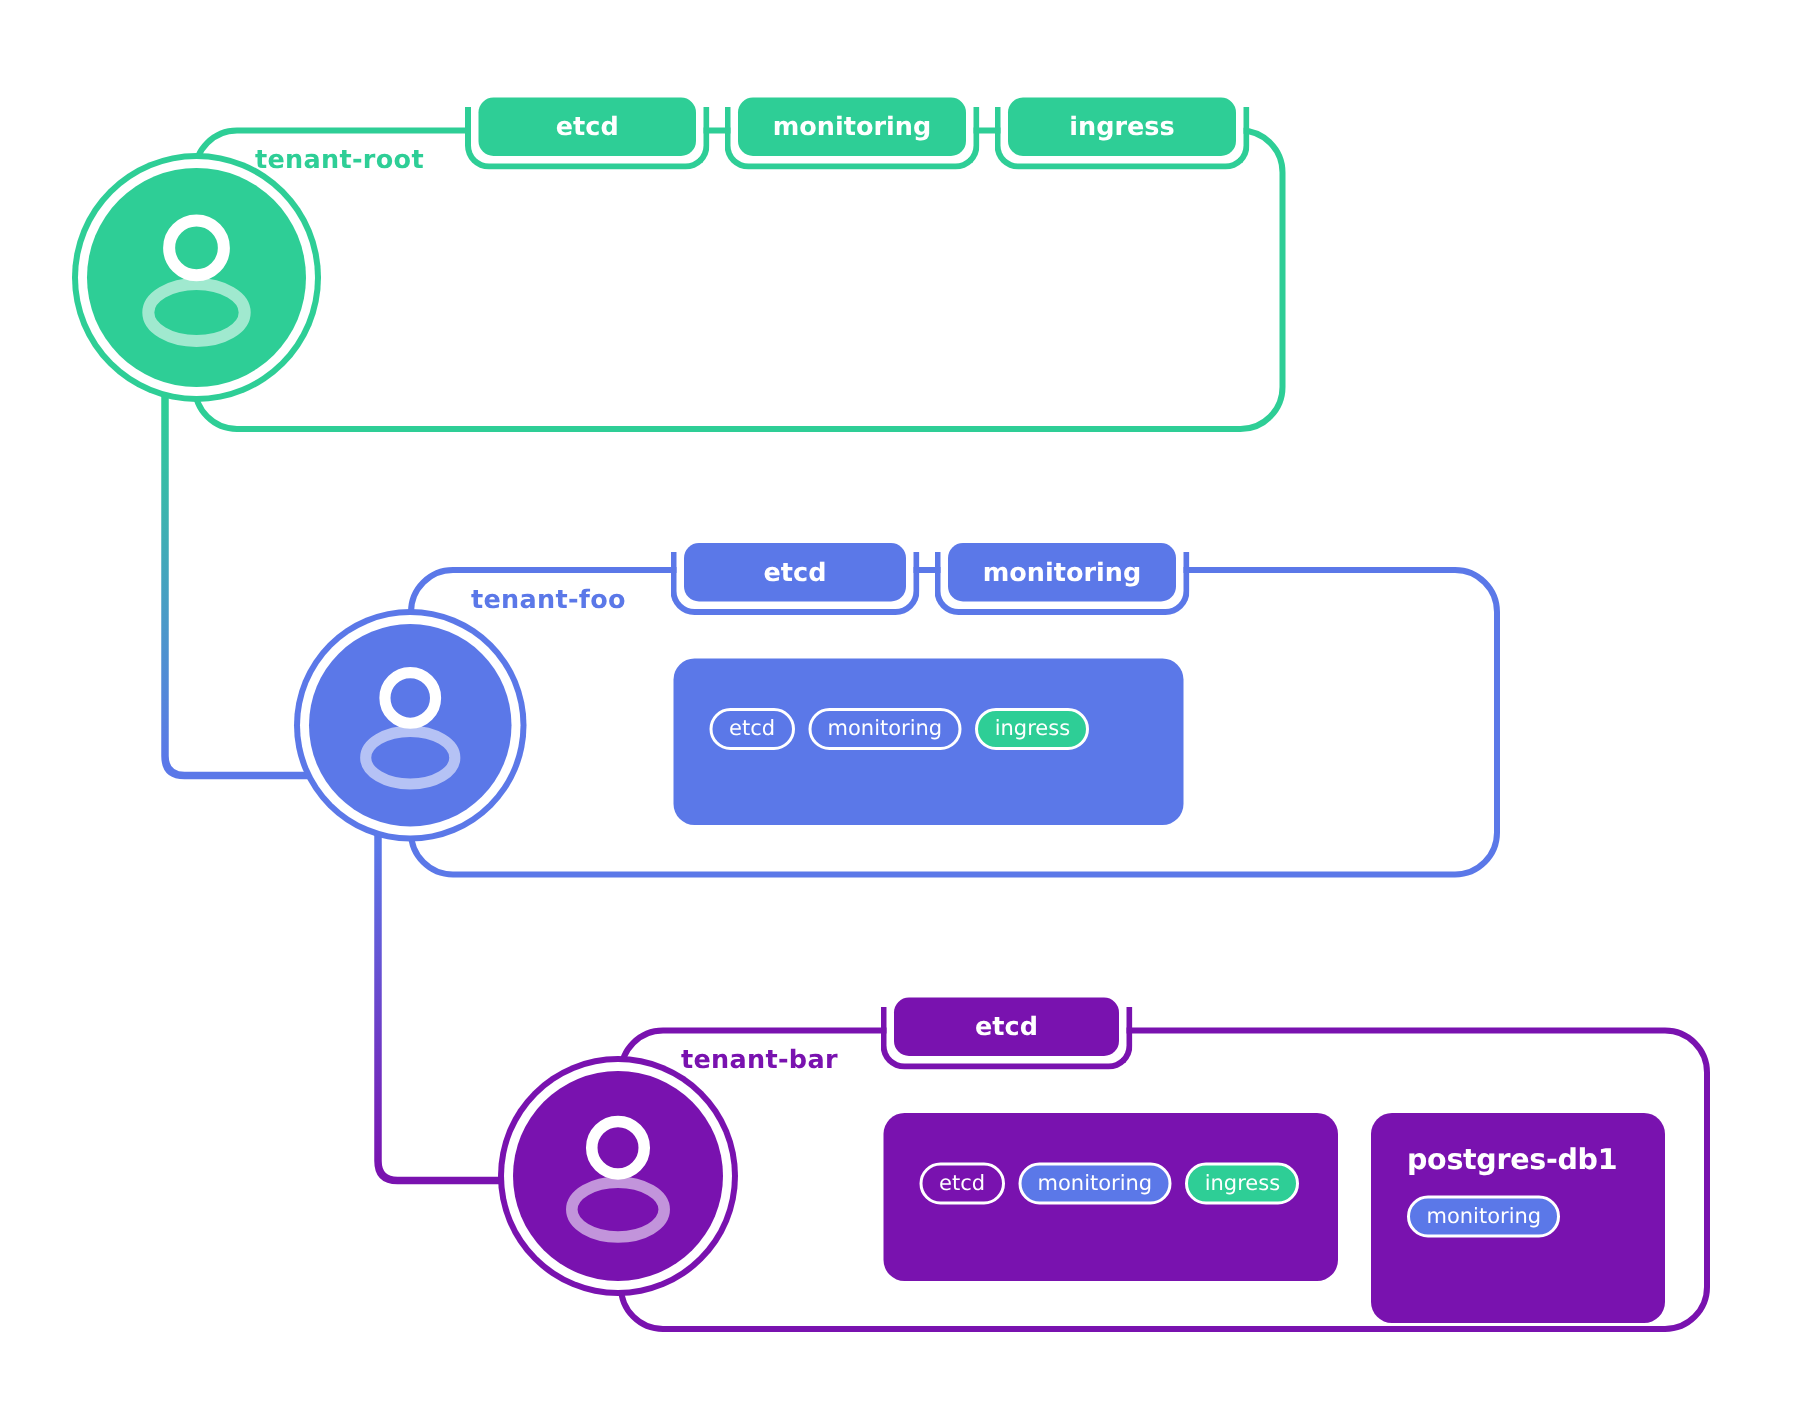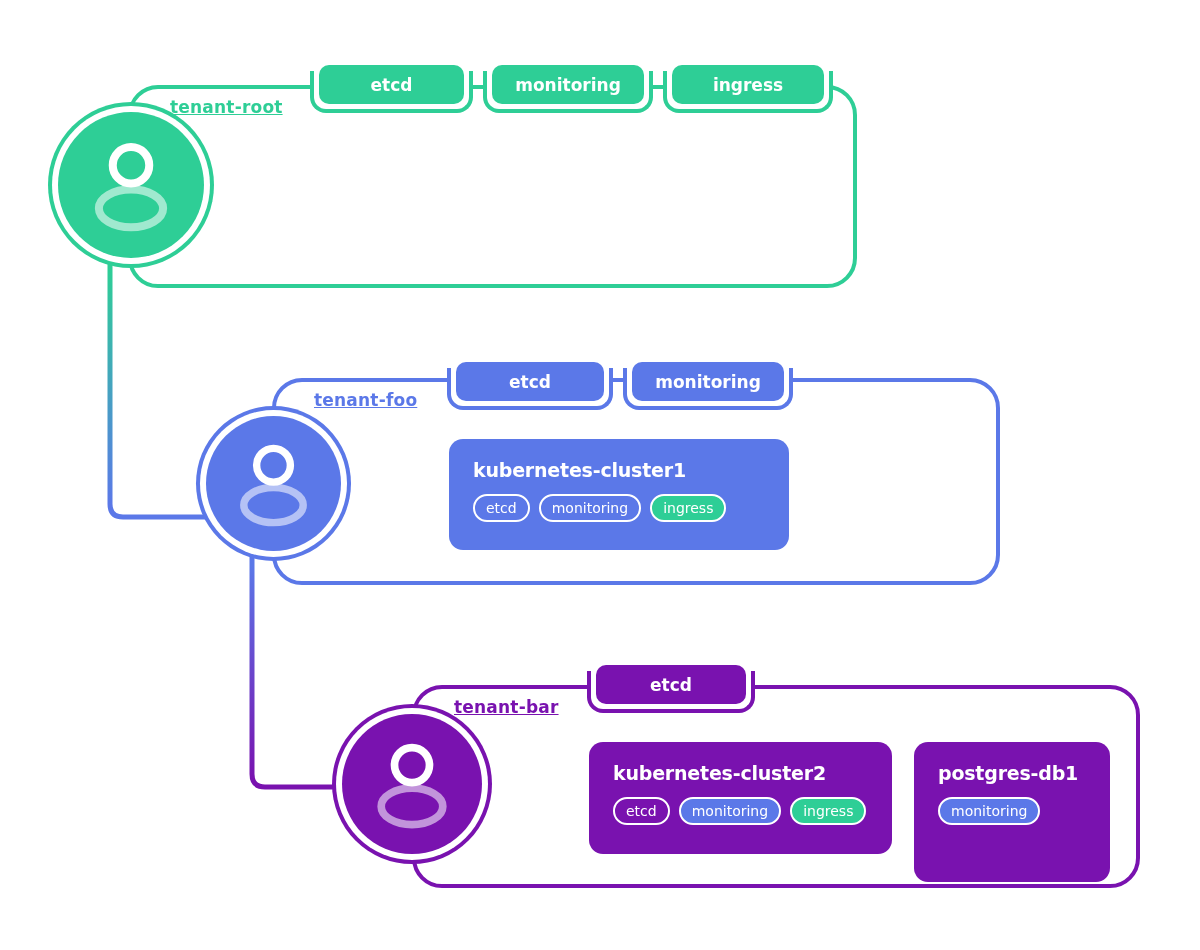--- a/index.html
+++ b/index.html
@@ -9,21 +9,21 @@
   }
   .connectors{position:absolute;left:0;top:0;z-index:1;}
 
   
   .tenant{position:absolute;box-sizing:border-box;border:4px solid var(--c);border-radius:30px;z-index:2;}
   .t-root{--c:#2ECE96;left:128px;top:85px;width:729px;height:203px;}
   .t-foo {--c:#5B78E8;left:272px;top:378px;width:728px;height:207px;}
   .t-bar {--c:#7912AF;left:412px;top:685px;width:728px;height:203px;}
   .tenant-label{
     position:absolute;left:38px;top:8px;color:var(--c);
-    font-size:17px;font-weight:bold;letter-spacing:.2px;z-index:5;white-space:nowrap;text-decoration:underline;
+    font-size:17px;font-weight:bold;letter-spacing:.2px;z-index:5;white-space:nowrap;
   }
 
   
   .tag{
     position:absolute;height:39px;box-sizing:border-box;border-radius:10px;
     background:var(--c);color:#fff;font-size:17px;font-weight:bold;
     display:flex;align-items:center;justify-content:center;
     box-shadow:0 0 0 5px #fff;z-index:4;white-space:nowrap;
   }
   .tag::after{
@@ -83,35 +83,33 @@
     <div class="tag" style="left:360px;width:152px;top:-24px">monitoring</div>
     <div class="tag" style="left:540px;width:152px;top:-24px">ingress</div>
   </div>
 
   <div class="tenant t-foo">
     <div class="tenant-label">tenant-foo</div>
     <div class="tag" style="left:180px;width:148px;top:-20px">etcd</div>
     <div class="tag" style="left:356px;width:152px;top:-20px">monitoring</div>
 
     <div class="card" style="left:173px;top:57px;width:340px;height:111px;--c:#5B78E8">
-      <div class="card-title">kubernetes-cluster1</div>
       <div class="pill-row">
         <div class="pill pill--outline">etcd</div>
         <div class="pill pill--outline">monitoring</div>
         <div class="pill pill--green">ingress</div>
       </div>
     </div>
   </div>
 
   <div class="tenant t-bar">
     <div class="tenant-label">tenant-bar</div>
     <div class="tag" style="left:180px;width:150px;top:-24px">etcd</div>
 
     <div class="card" style="left:173px;top:53px;width:303px;height:112px;--c:#7912AF">
-      <div class="card-title">kubernetes-cluster2</div>
       <div class="pill-row">
         <div class="pill pill--outline">etcd</div>
         <div class="pill pill--blue">monitoring</div>
         <div class="pill pill--green">ingress</div>
       </div>
     </div>
 
     <div class="card" style="left:498px;top:53px;width:196px;height:140px;--c:#7912AF">
       <div class="card-title">postgres-db1</div>
       <div class="pill-row">

